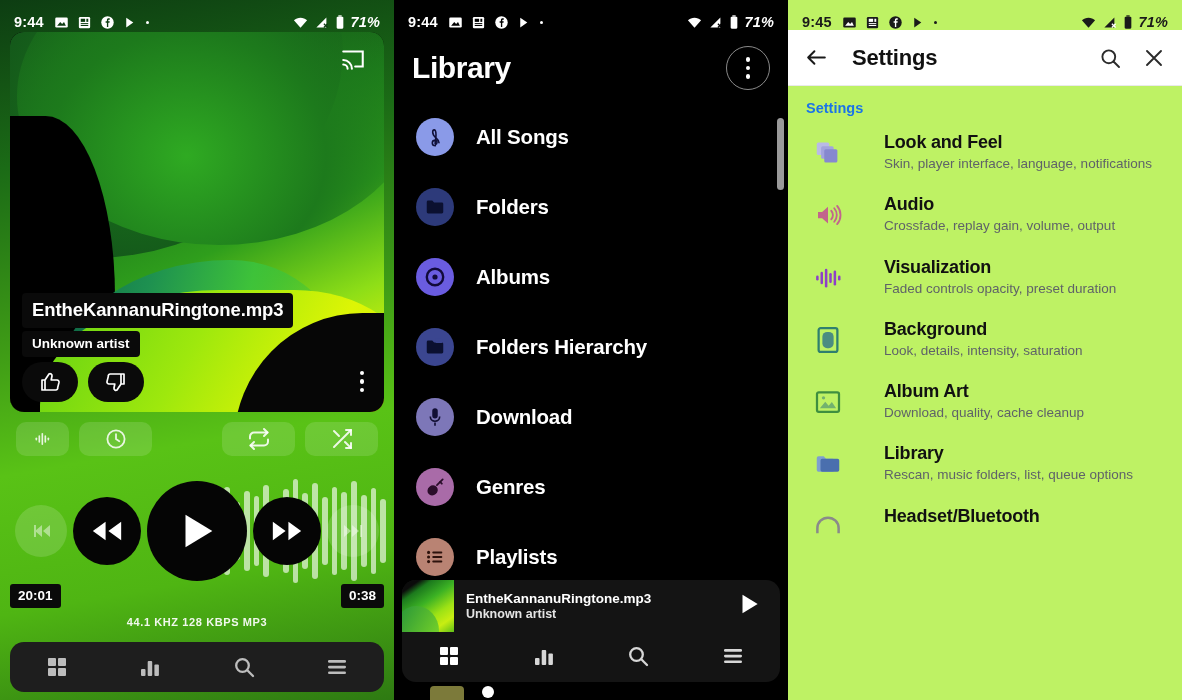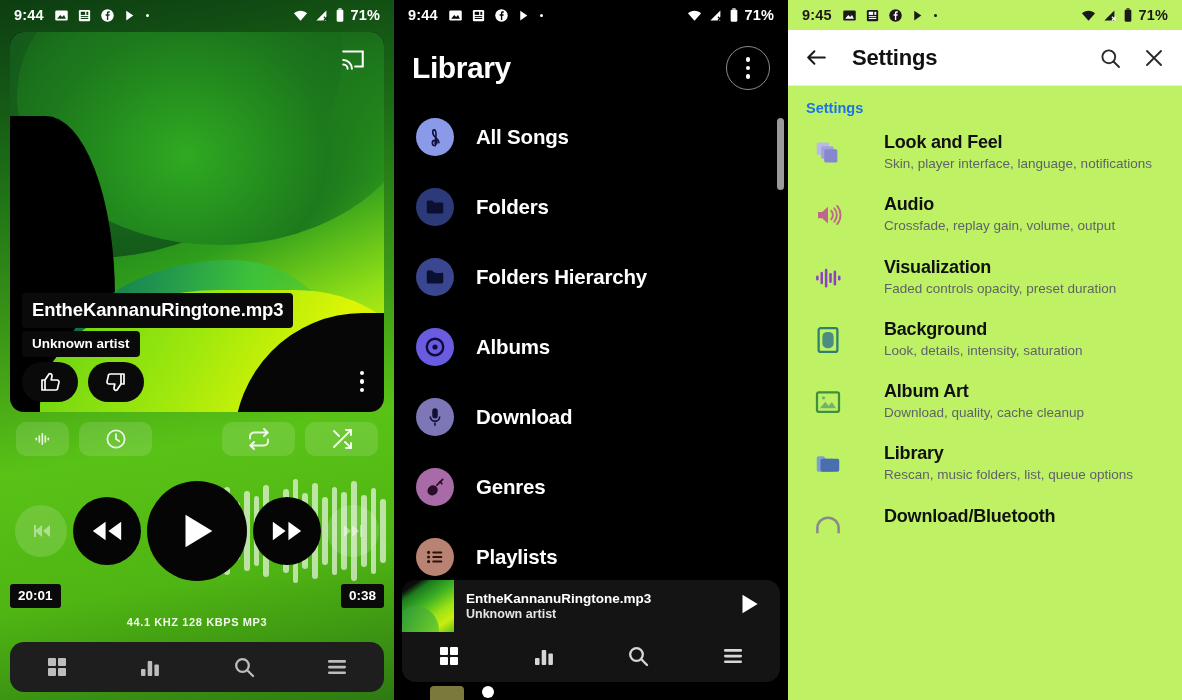--- a/index.html
+++ b/index.html
@@ -12,29 +12,29 @@
   .screens { display: flex; width: 1182px; height: 700px; }
 
   
   .panel-player {
     position: relative;
     width: 394px; height: 700px;
     background: linear-gradient(170deg,#0d3d12 0%,#1b6b16 22%,#3f9c16 46%,#59c216 62%,#4fb513 80%,#2e7a12 100%);
     overflow: hidden;
   }
   .statusbar {
-    height: 30px; display: flex; align-items: center;
+    height: 30px; display: flex; align-items: flex-end;
     padding: 0 14px; gap: 7px;
     color: #fff; font-size: 14px; font-weight: bold;
     letter-spacing: .2px;
   }
   .statusbar.dark { color:#fff; }
   .sb-time { font-size: 14.5px; font-weight: bold; margin-right: 3px; }
   .sb-icons { display:flex; align-items:center; gap:8px; }
-  .sb-right { margin-left:auto; display:flex; align-items:center; gap:5px; }
+  .sb-right { margin-left:auto; display:flex; align-items:center; gap:5px;font-style:italic; }
   .sb-batt { font-size: 14.5px; font-weight: bold; }
 
   .art-wrap {
     position: relative;
     margin: 2px 10px 0 10px;
     height: 380px;
     border-radius: 14px;
     overflow: hidden;
   }
   .art-img {
@@ -560,37 +560,37 @@
       <div class="lib-item">
         <span class="lib-ico" style="background:#2d3a7a">
           <svg width="22" height="22" viewBox="0 0 24 24" fill="#0b1030">
               <path d="M3 6.5A1.5 1.5 0 014.5 5H9l2 2h8.5A1.5 1.5 0 0121 8.5v9A1.5 1.5 0 0119.5 19h-15A1.5 1.5 0 013 17.5z"></path>
             </svg>
         </span>
         <span class="lib-label">Folders</span>
       </div>
 
       <div class="lib-item">
+        <span class="lib-ico" style="background:#6a5ce0">
+          <svg width="24" height="24" viewBox="0 0 24 24">
+              <circle cx="12" cy="12" r="8.2" fill="none" stroke="#120a3a" stroke-width="2.4"></circle>
+              <circle cx="12" cy="12" r="2.6" fill="#120a3a"></circle>
+            </svg>
+        </span>
+        <span class="lib-label">Albums</span>
+      </div>
+
+      <div class="lib-item">
         <span class="lib-ico" style="background:#3b4690">
           <svg width="22" height="22" viewBox="0 0 24 24" fill="#0b1030">
               <path d="M3 6.5A1.5 1.5 0 014.5 5H9l2 2h8.5A1.5 1.5 0 0121 8.5v9A1.5 1.5 0 0119.5 19h-15A1.5 1.5 0 013 17.5z"></path>
               <rect x="12.5" y="3" width="7.5" height="4.5" rx="1" fill="#3b4690"></rect>
             </svg>
         </span>
         <span class="lib-label">Folders Hierarchy</span>
-      </div>
-
-      <div class="lib-item">
-        <span class="lib-ico" style="background:#6a5ce0">
-          <svg width="24" height="24" viewBox="0 0 24 24">
-              <circle cx="12" cy="12" r="8.2" fill="none" stroke="#120a3a" stroke-width="2.4"></circle>
-              <circle cx="12" cy="12" r="2.6" fill="#120a3a"></circle>
-            </svg>
-        </span>
-        <span class="lib-label">Albums</span>
       </div>
 
       <div class="lib-item">
         <span class="lib-ico" style="background:#7d77b8">
           <svg width="22" height="22" viewBox="0 0 24 24" fill="#120f34">
               <rect x="9" y="2.5" width="6" height="11" rx="3"></rect>
               <path d="M6 11.5a6 6 0 0012 0h-1.8a4.2 4.2 0 01-8.4 0zM11.1 18h1.8v3.5h-1.8z"></path>
             </svg>
         </span>
         <span class="lib-label">Download</span>
@@ -828,20 +828,20 @@
         </span>
       </div>
 
       <div class="set-item">
         <span class="set-ico">
           <svg width="30" height="30" viewBox="0 0 24 24" fill="none" stroke="#8a8a8a" stroke-width="2">
               <path d="M3.5 17v-4a8.5 8.5 0 0117 0v4"></path>
             </svg>
         </span>
         <span class="set-body">
-          <span class="set-name" style="display:block">Download/Bluetooth</span>
+          <span class="set-name" style="display:block">Headset/Bluetooth</span>
           <span class="set-desc" style="display:block"></span>
         </span>
       </div>
     </div>
   </div>
 
 </div>
 
 </body></html>

